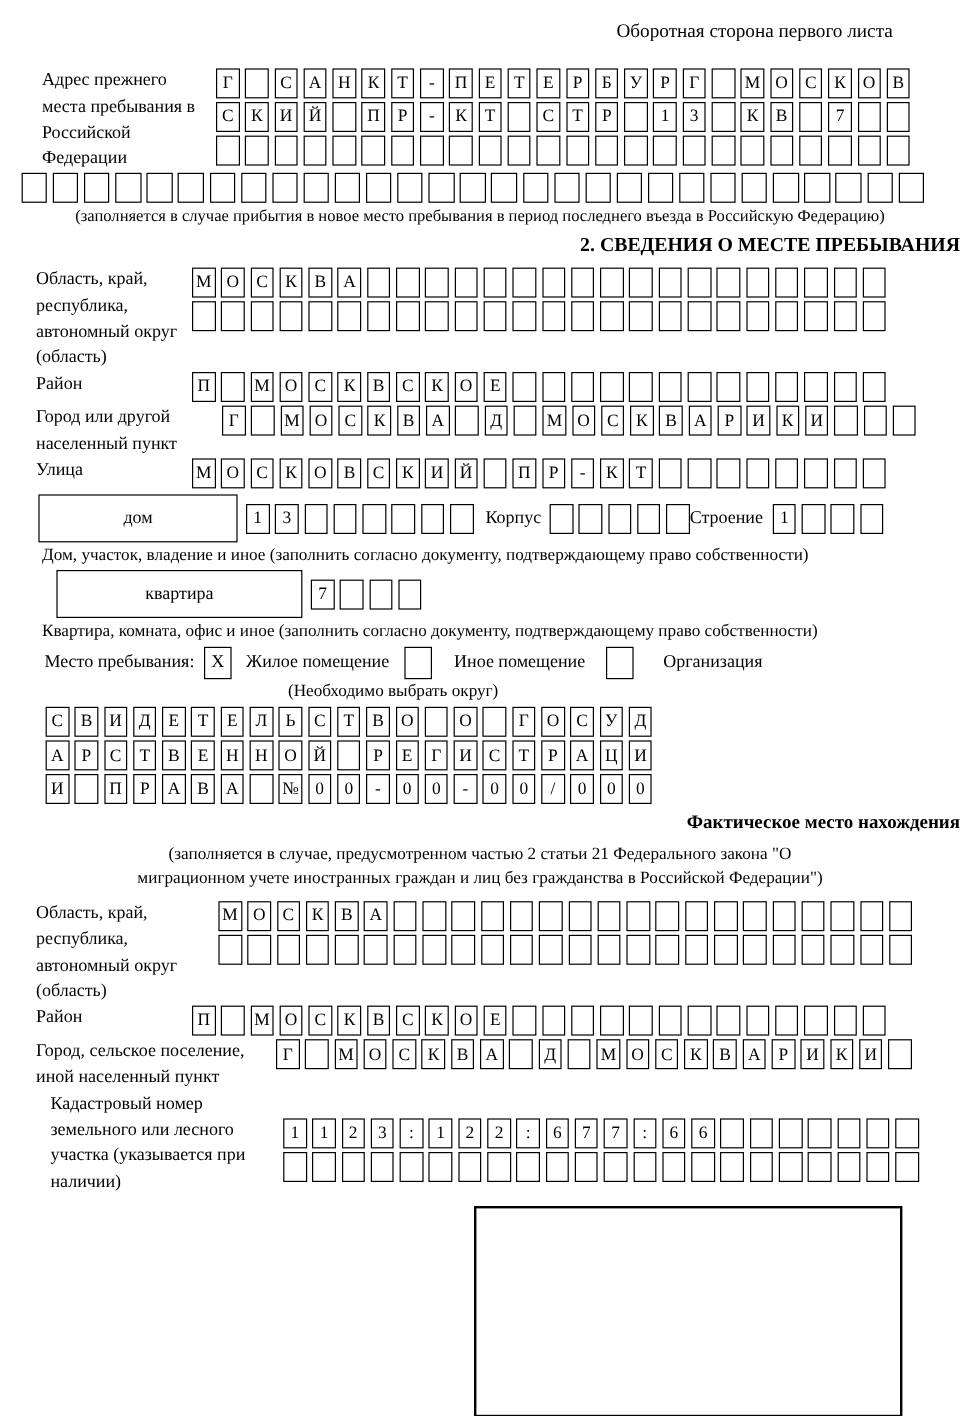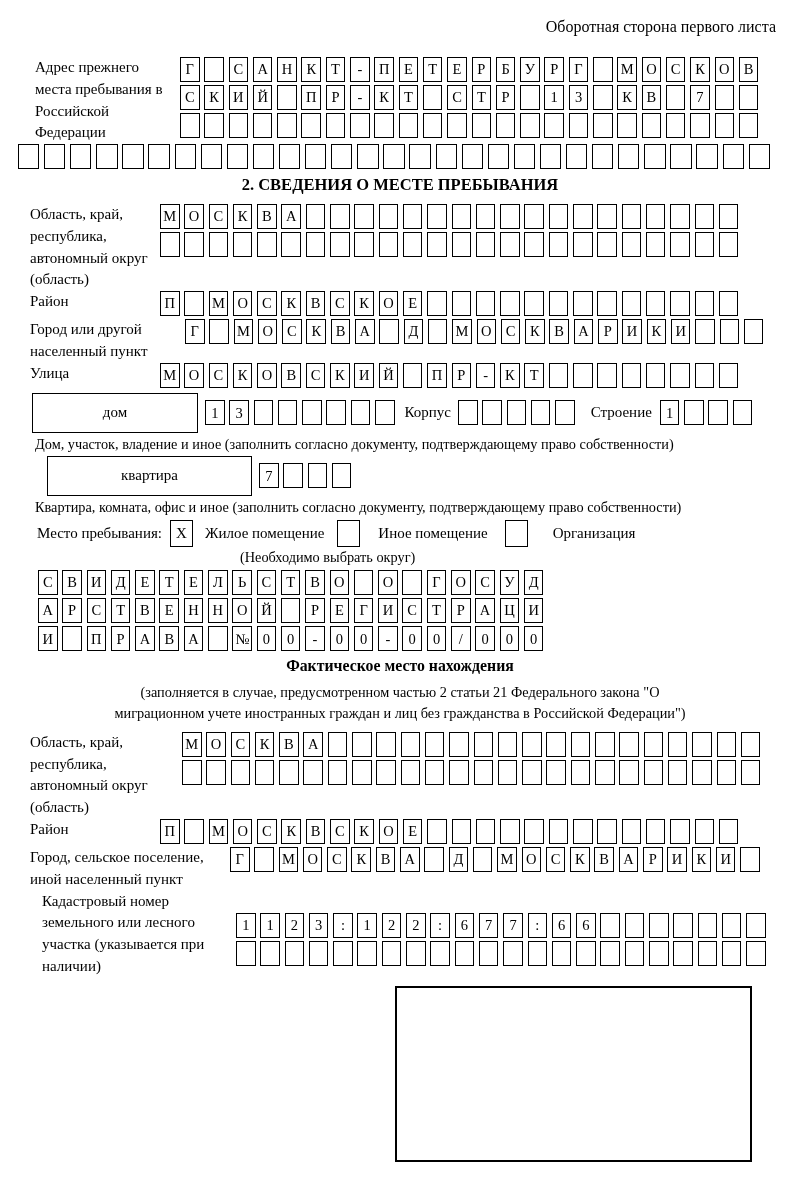--- a/index.html
+++ b/index.html
@@ -1,27 +1,27 @@
 <!DOCTYPE html>
 <html><head>
 <meta charset="utf-8">
 <style>
   html,body{margin:0;padding:0;background:#fff;}
   .page{position:relative;width:800px;height:1180px;background:#fff;color:#000;
         font-family:"Liberation Serif","DejaVu Serif",serif;font-size:15px;overflow:hidden;}
-  .hdr{ text-align:right;padding:18px 24px 0 0;font-size:16px;}
+  .hdr{ text-align:right;padding:18px 56px 0 0;font-size:16px;}
   .flexrow{display:flex;align-items:flex-start;}
   .lbl{font-size:15px;line-height:1.45;}
   .boxrow{display:flex;gap:4.8px;margin-bottom:3.2px;}
   .cb{box-sizing:border-box;flex:0 0 19.5px;width:19.5px;height:25px;border:1.7px solid #000;
       display:flex;align-items:center;justify-content:center;font-size:14.5px;line-height:1;background:#fff;}
   .cb-lg{flex:0 0 21.3px;width:21.3px;}
   .note{font-size:13.8px;text-align:center;}
   .note-sm{font-size:14.3px;}
-  .h-bold{font-weight:bold;text-align:center;font-size:16.5px;}
+  .h-bold{font-weight:bold;text-align:right;font-size:16.5px;}
   .wbox{box-sizing:border-box;border:1.7px solid #000;height:40px;display:flex;align-items:center;
         justify-content:center;font-size:15px;flex:none;}
   .chk{box-sizing:border-box;width:23px;height:27px;border:1.7px solid #000;display:flex;
        align-items:center;justify-content:center;font-size:15px;flex:none;}
   .bigbox{box-sizing:border-box;width:357px;height:176px;border:2px solid #000;margin:8px 0 0 395px;}
 </style>
 </head>
 <body>
 
 <div class="page">
@@ -135,20 +135,21 @@
       <div class="cb cb-lg"></div>
       <div class="cb cb-lg"></div>
       <div class="cb cb-lg"></div>
       <div class="cb cb-lg"></div>
       <div class="cb cb-lg"></div>
       <div class="cb cb-lg"></div>
       <div class="cb cb-lg"></div>
       <div class="cb cb-lg"></div>
       <div class="cb cb-lg"></div>
     </div>
+  <div class="note">(заполняется в случае прибытия в новое место пребывания в период последнего въезда в Российскую Федерацию)</div>
 
   <div class="h-bold" style="margin:6px 0 9px">2. СВЕДЕНИЯ О МЕСТЕ ПРЕБЫВАНИЯ</div>
 
   <div class="flexrow" style="margin-left:30px">
     <div class="lbl" style="width:126px">Область, край, республика, автономный округ (область)</div>
     <div style="margin-left:4px">
       <div class="boxrow">
           <div class="cb">М</div>
           <div class="cb">О</div>
           <div class="cb">С</div>
@@ -306,21 +307,21 @@
         <div class="cb"></div>
       </div>
     <span style="margin:0 7px 0 10px">Корпус</span>
     <div class="boxrow" style="margin:0">
         <div class="cb"></div>
         <div class="cb"></div>
         <div class="cb"></div>
         <div class="cb"></div>
         <div class="cb"></div>
       </div>
-    <span style="margin:0 8px 0 16px">Строение</span>
+    <span style="margin:0 8px 0 0">Строение</span>
     <div class="boxrow" style="margin:0">
         <div class="cb">1</div>
         <div class="cb"></div>
         <div class="cb"></div>
         <div class="cb"></div>
       </div>
   </div>
   <div class="note-sm" style="margin:3px 0 3px 35px">Дом, участок, владение и иное (заполнить согласно документу, подтверждающему право собственности)</div>
 
   <div class="flexrow" style="margin-left:47px;align-items:center">

